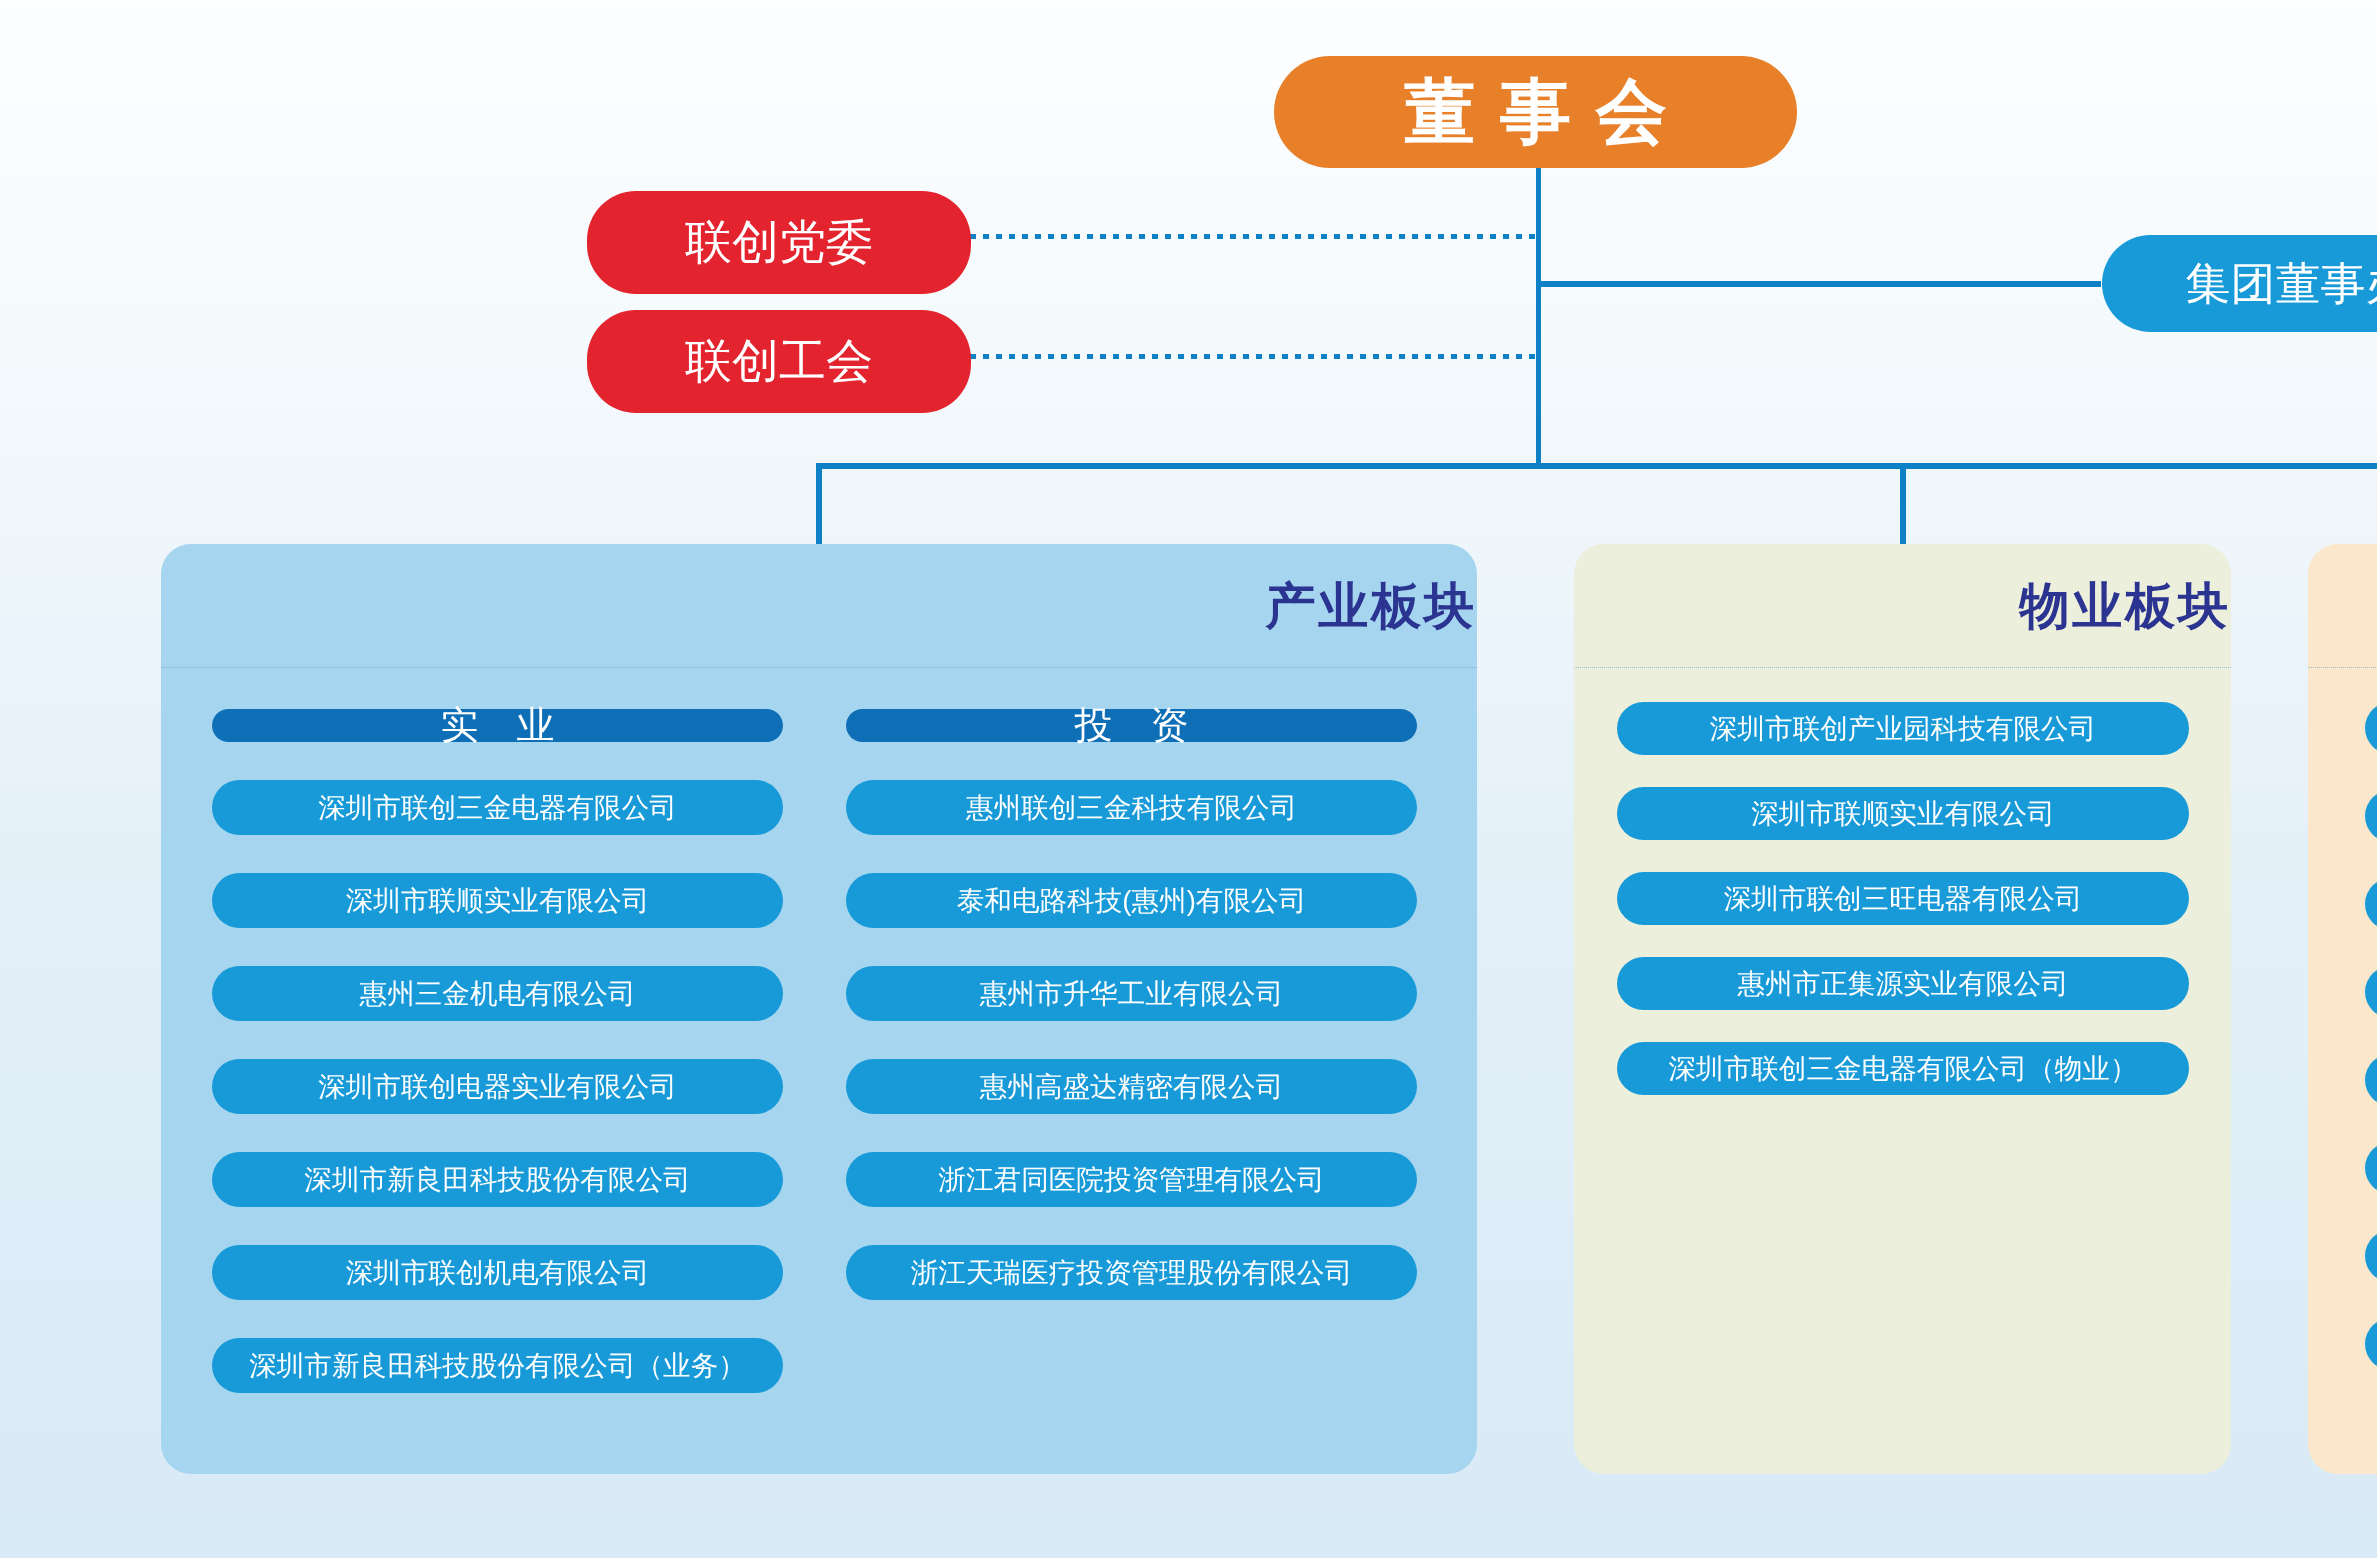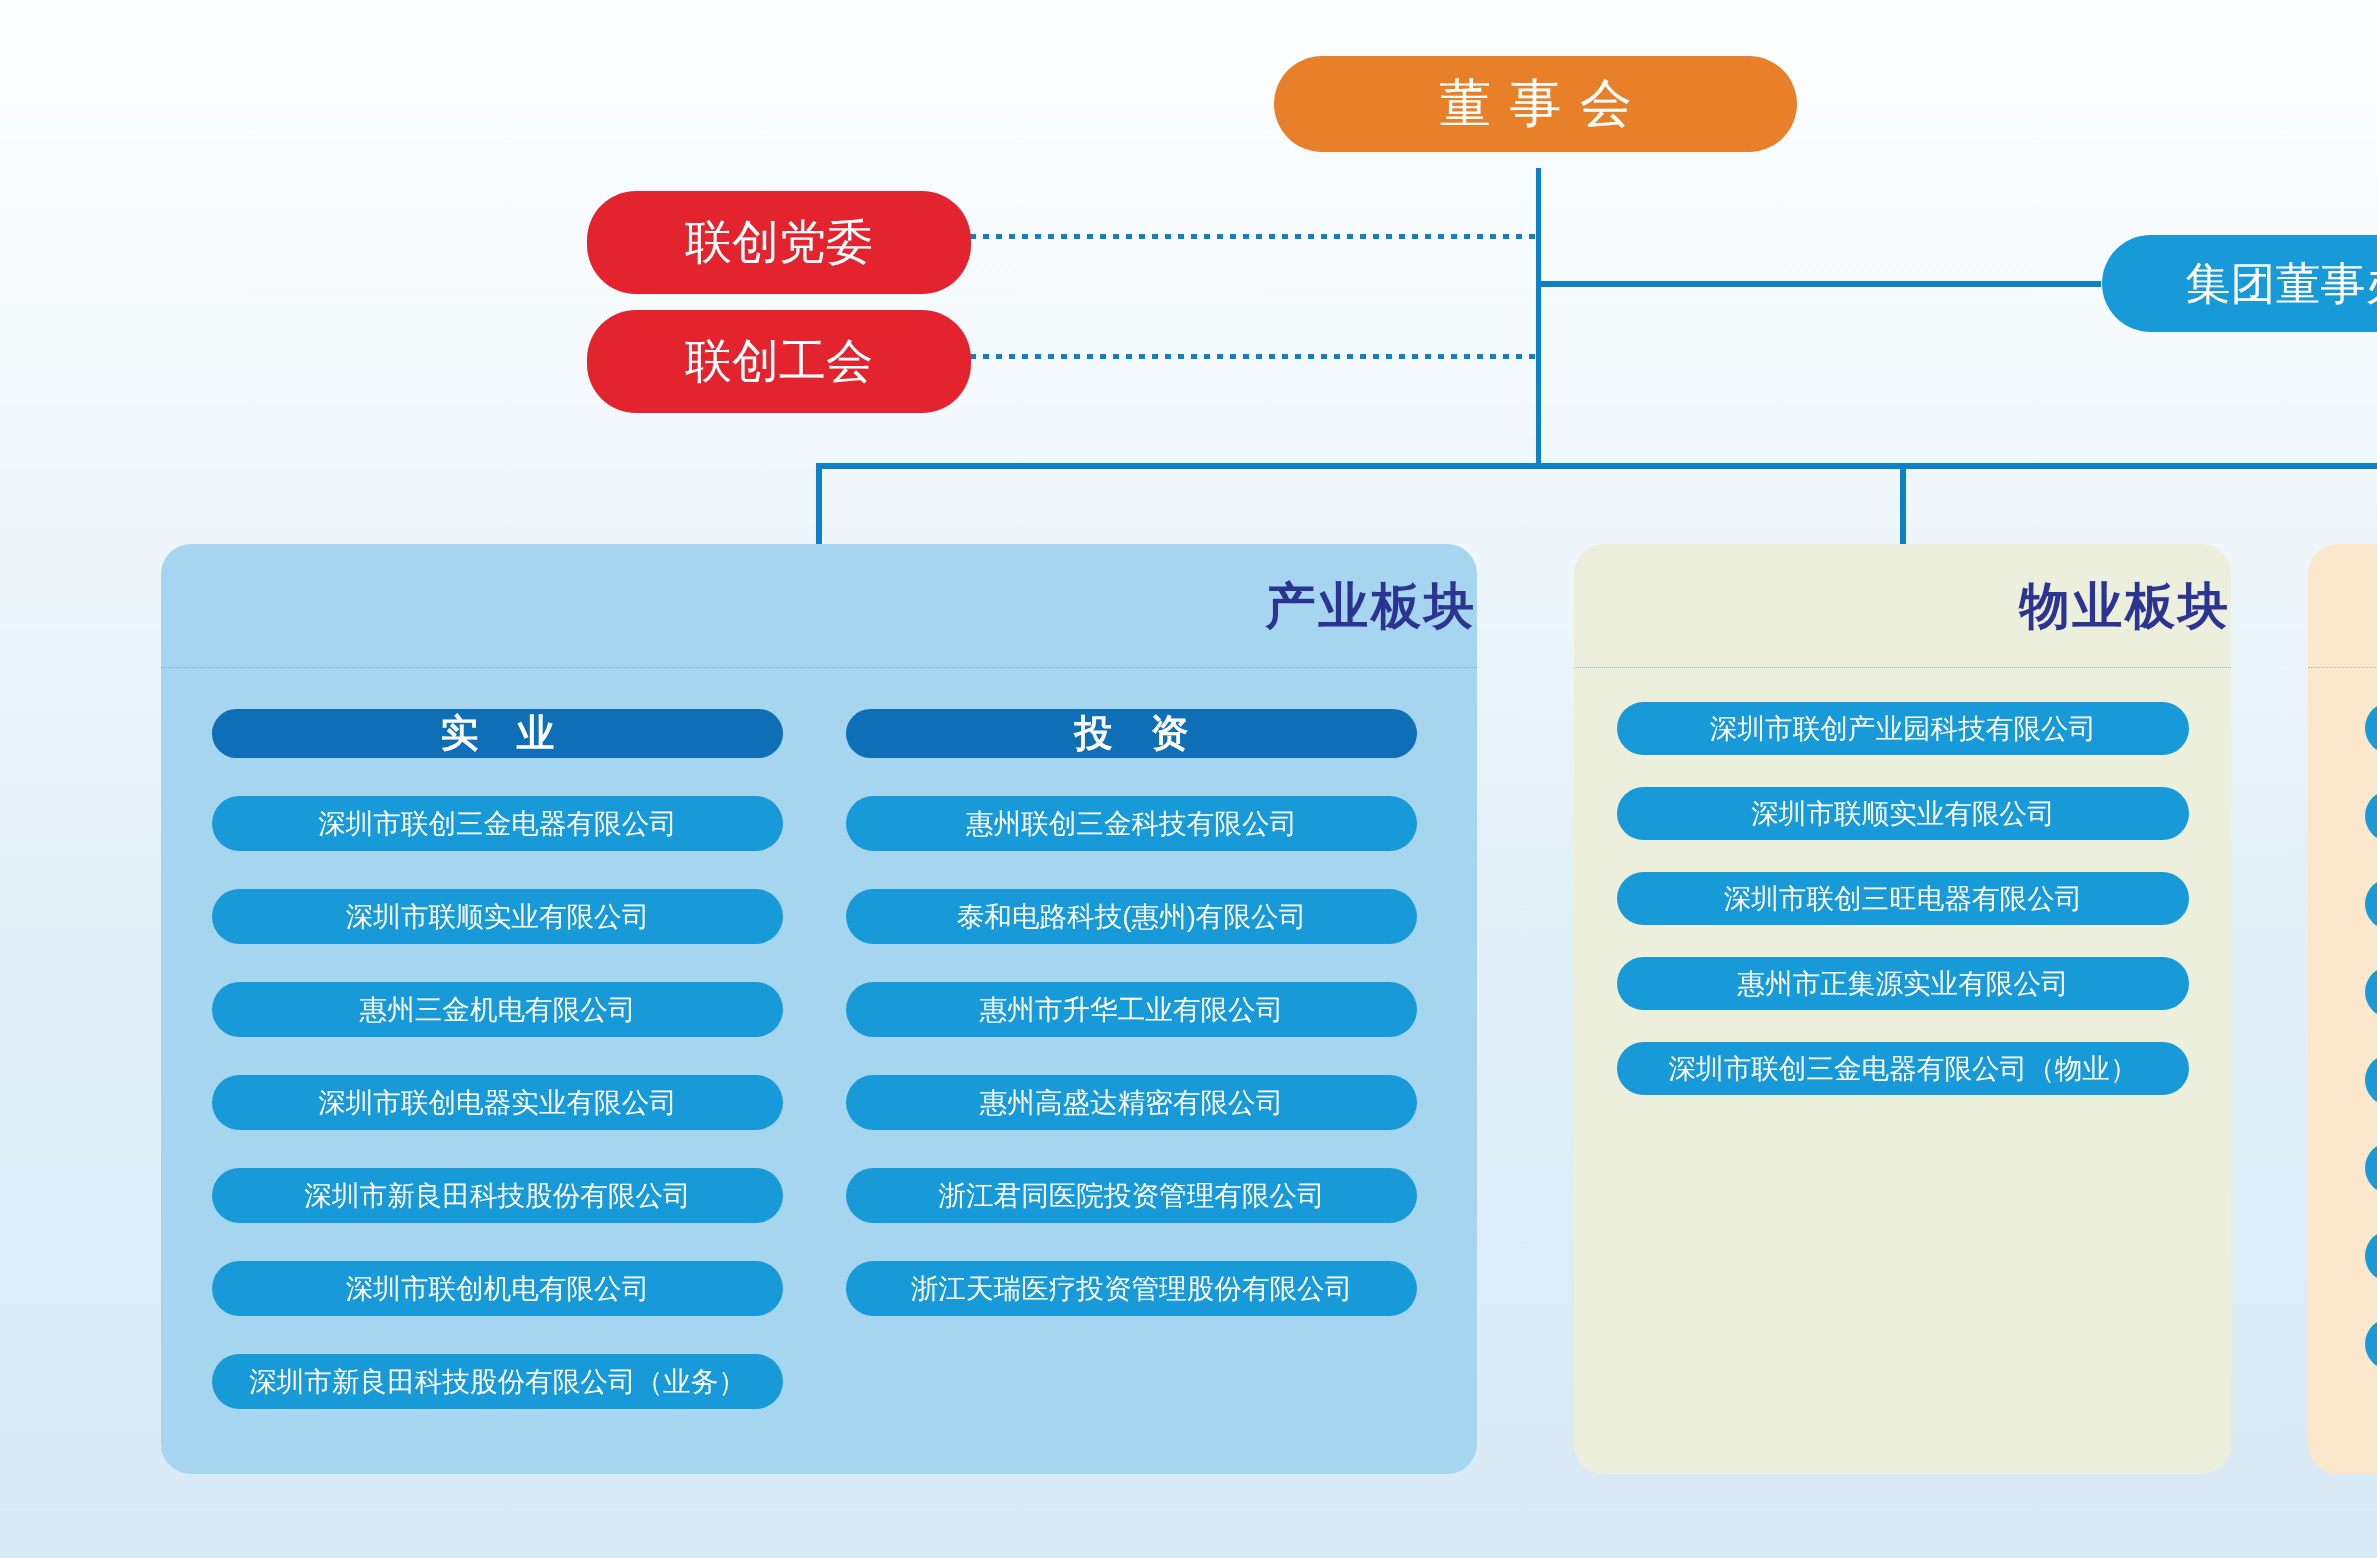--- a/index.html
+++ b/index.html
@@ -23,23 +23,23 @@
     background-image:repeating-linear-gradient(90deg,var(--line-blue,#0E81C6) 0px,var(--line-blue,#0E81C6) 6.2px,transparent 6.2px,transparent 13px);
   }
   .dot-party{top:234px;}
   .dot-union{top:354px;}
   
   .pill{
     position:absolute;display:flex;align-items:center;justify-content:center;
     color:#fff;box-sizing:border-box;white-space:nowrap;
   }
   .pill-board{
-    left:1274px;top:56px;width:523px;height:96px;border-radius:56px;
+    left:1274px;top:56px;width:523px;height:112px;border-radius:56px;
     background:var(--orange,#E8802A);
-    font-size:52px;font-weight:normal;letter-spacing:.35em;padding-left:.35em;
+    font-size:71px;font-weight:bold;letter-spacing:.35em;padding-left:.35em;
   }
   .pill-red{
     left:587px;width:384px;height:103px;border-radius:49px;
     background:var(--red,#E3242E);font-size:47px;
   }
   .pill-party{top:191px;}
   .pill-union{top:310px;}
   .pill-office{
     left:2102px;top:235px;width:392px;height:97px;border-radius:49px;
     background:var(--azure,#189AD8);font-size:45px;
@@ -56,23 +56,23 @@
   }
   .panel-sep{
     position:absolute;top:123px;left:0;right:0;height:0;
     border-top:1.9px dotted rgba(95,145,180,.55);
   }
   
   .col{position:absolute;top:165px;width:571px;display:flex;flex-direction:column;gap:38px;}
   .col-industrial{left:51px;}
   .col-investment{left:685px;}
   .col-head{
-    height:49px;border-radius:25px;flex:0 0 auto;
+    height:33px;border-radius:25px;flex:0 0 auto;
     background:var(--deep-blue,#0E6FB7);color:#fff;
-    font-size:38px;font-weight:bold;letter-spacing:1em;padding-left:1em;
+    font-size:38px;font-weight:normal;letter-spacing:1em;padding-left:1em;
     display:flex;align-items:center;justify-content:center;white-space:nowrap;
   }
   .company-pill{
     height:55px;border-radius:27.6px;flex:0 0 auto;
     background:var(--azure,#189AD8);color:#fff;font-size:27.6px;
     display:flex;align-items:center;justify-content:center;white-space:nowrap;
   }
   .list-property{position:absolute;left:43px;top:158px;width:572px;display:flex;flex-direction:column;gap:32px;}
   .list-property .company-pill{height:53px;border-radius:27px;}
   .list-support{position:absolute;left:57px;top:158px;width:474px;display:flex;flex-direction:column;gap:36px;}

